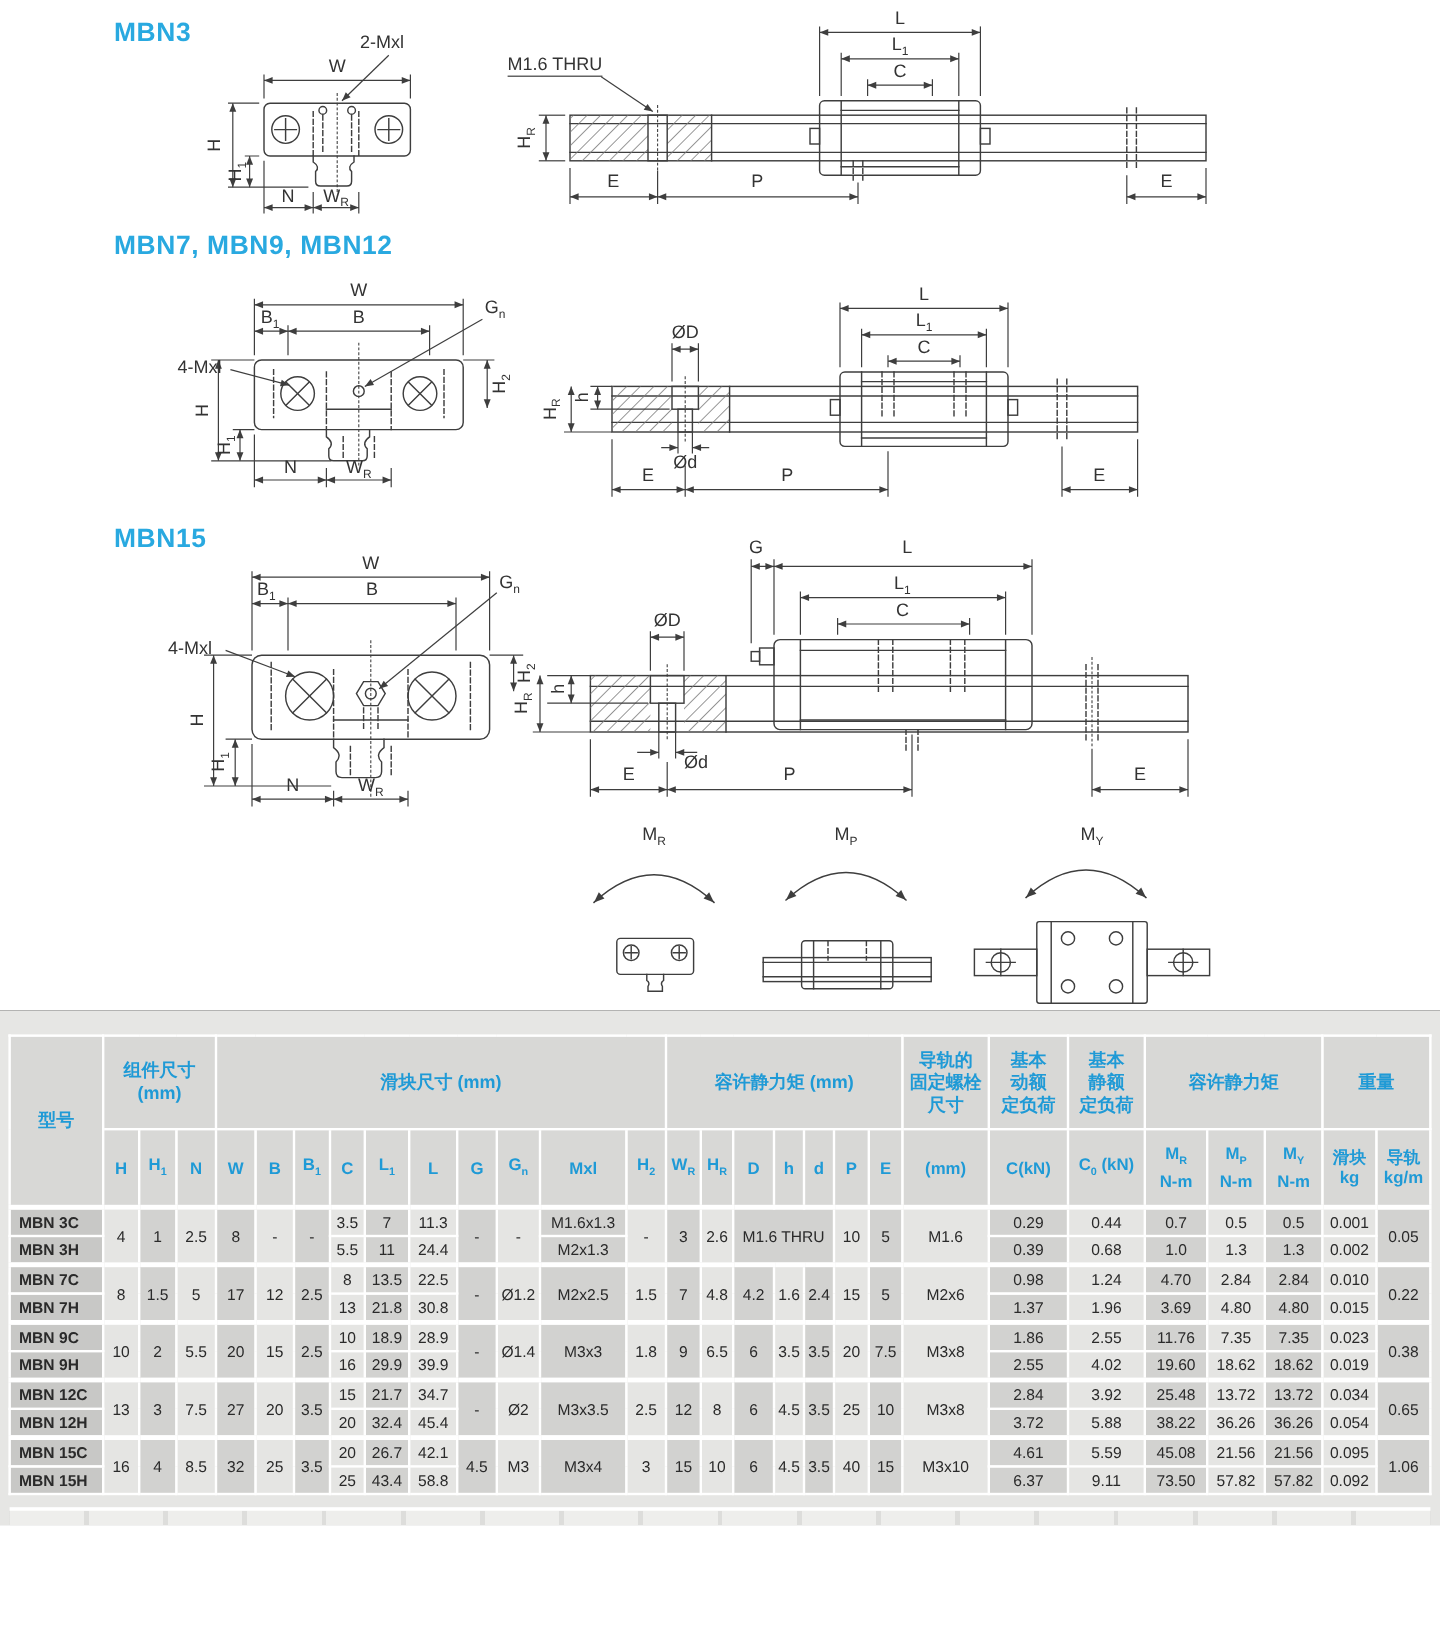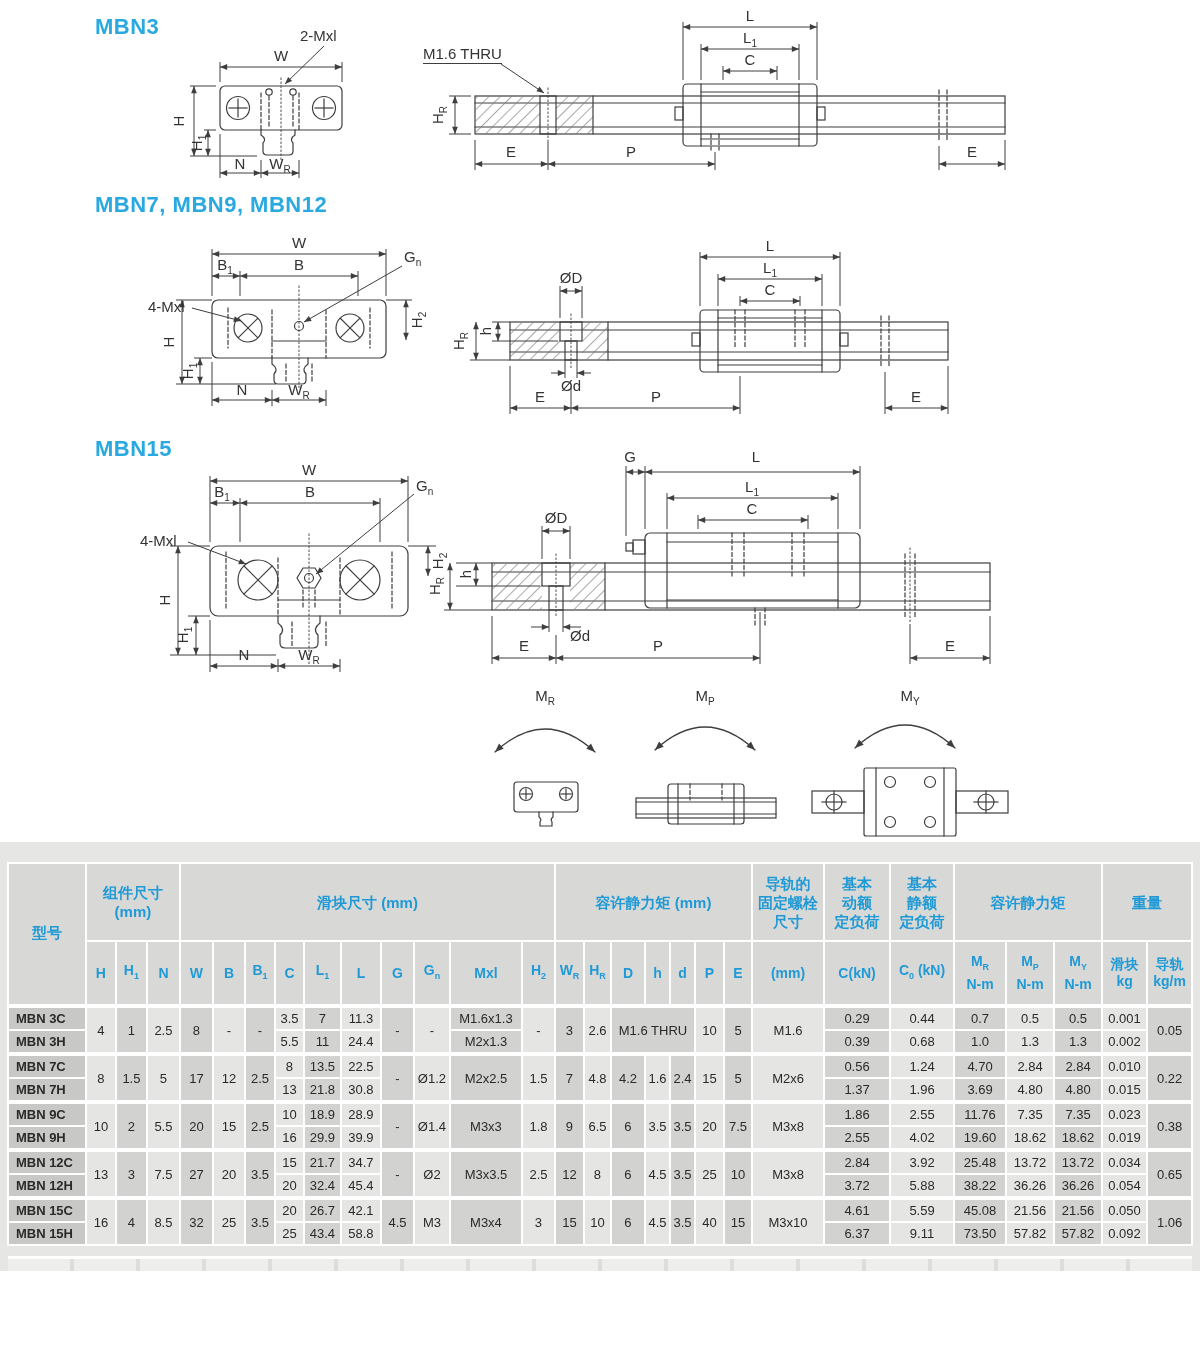--- a/index.html
+++ b/index.html
@@ -621,21 +621,21 @@
       <td class="dk" rowspan="2">M2x2.5</td>
       <td class="lt" rowspan="2">1.5</td>
       <td class="dk" rowspan="2">7</td>
       <td class="lt" rowspan="2">4.8</td>
       <td class="dk" rowspan="2">4.2</td>
       <td class="lt" rowspan="2">1.6</td>
       <td class="dk" rowspan="2">2.4</td>
       <td class="lt" rowspan="2">15</td>
       <td class="dk" rowspan="2">5</td>
       <td class="lt" rowspan="2">M2x6</td>
-      <td class="dk">0.56</td>
+      <td class="dk">0.98</td>
       <td class="lt">1.24</td>
       <td class="dk">4.70</td>
       <td class="lt">2.84</td>
       <td class="dk">2.84</td>
       <td class="lt">0.010</td>
       <td class="dk" rowspan="2">0.22</td>
     </tr>
     <tr>
       <td class="m">MBN 7H</td>
       <td class="lt">13</td>
@@ -758,21 +758,21 @@
       <td class="lt" rowspan="2">4.5</td>
       <td class="dk" rowspan="2">3.5</td>
       <td class="lt" rowspan="2">40</td>
       <td class="dk" rowspan="2">15</td>
       <td class="lt" rowspan="2">M3x10</td>
       <td class="dk">4.61</td>
       <td class="lt">5.59</td>
       <td class="dk">45.08</td>
       <td class="lt">21.56</td>
       <td class="dk">21.56</td>
-      <td class="lt">0.050</td>
+      <td class="lt">0.095</td>
       <td class="dk" rowspan="2">1.06</td>
     </tr>
     <tr>
       <td class="m">MBN 15H</td>
       <td class="lt">25</td>
       <td class="dk">43.4</td>
       <td class="lt">58.8</td>
       <td class="dk">6.37</td>
       <td class="lt">9.11</td>
       <td class="dk">73.50</td>

